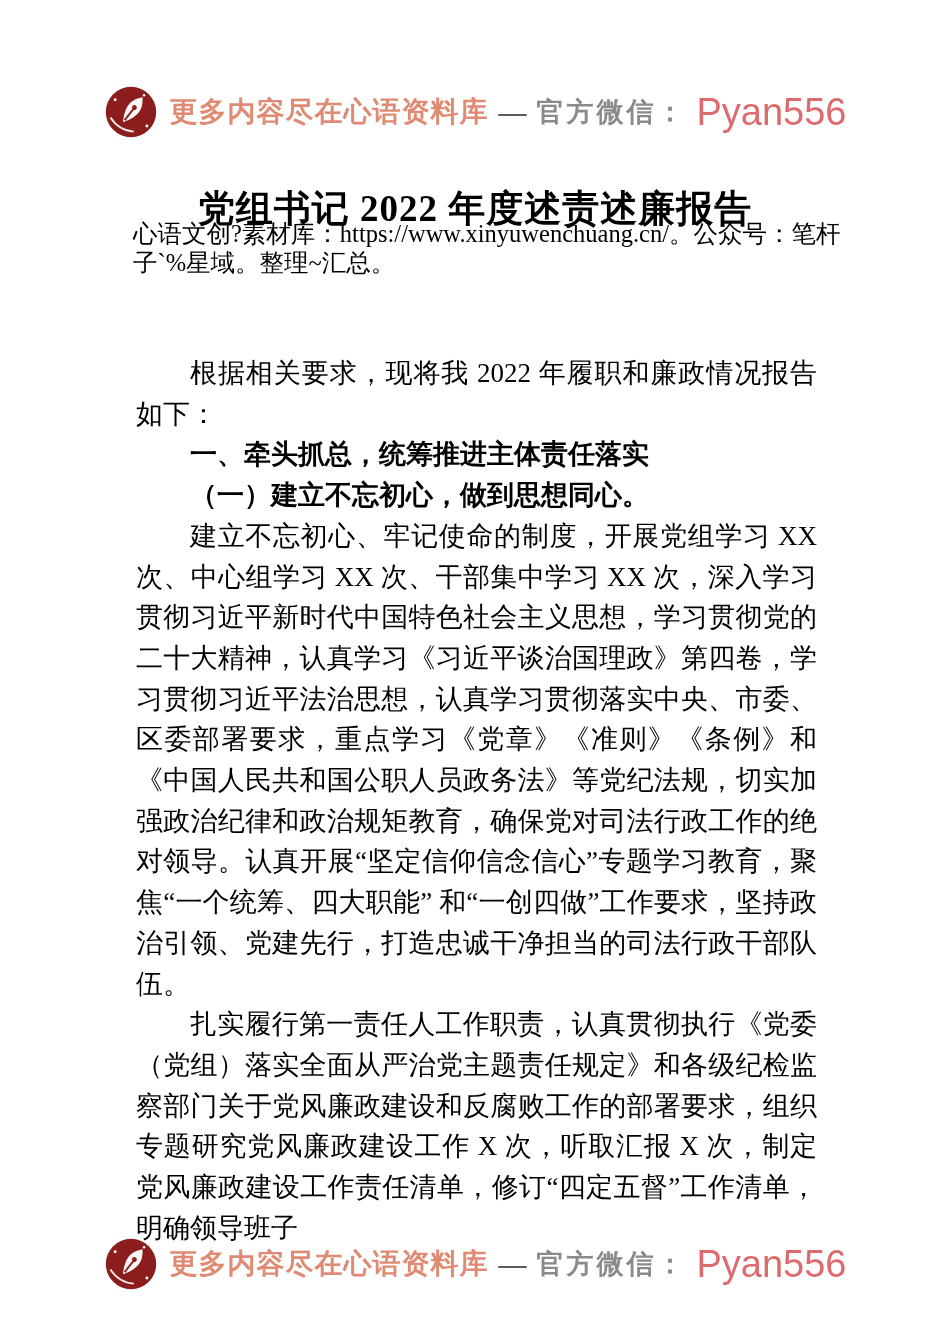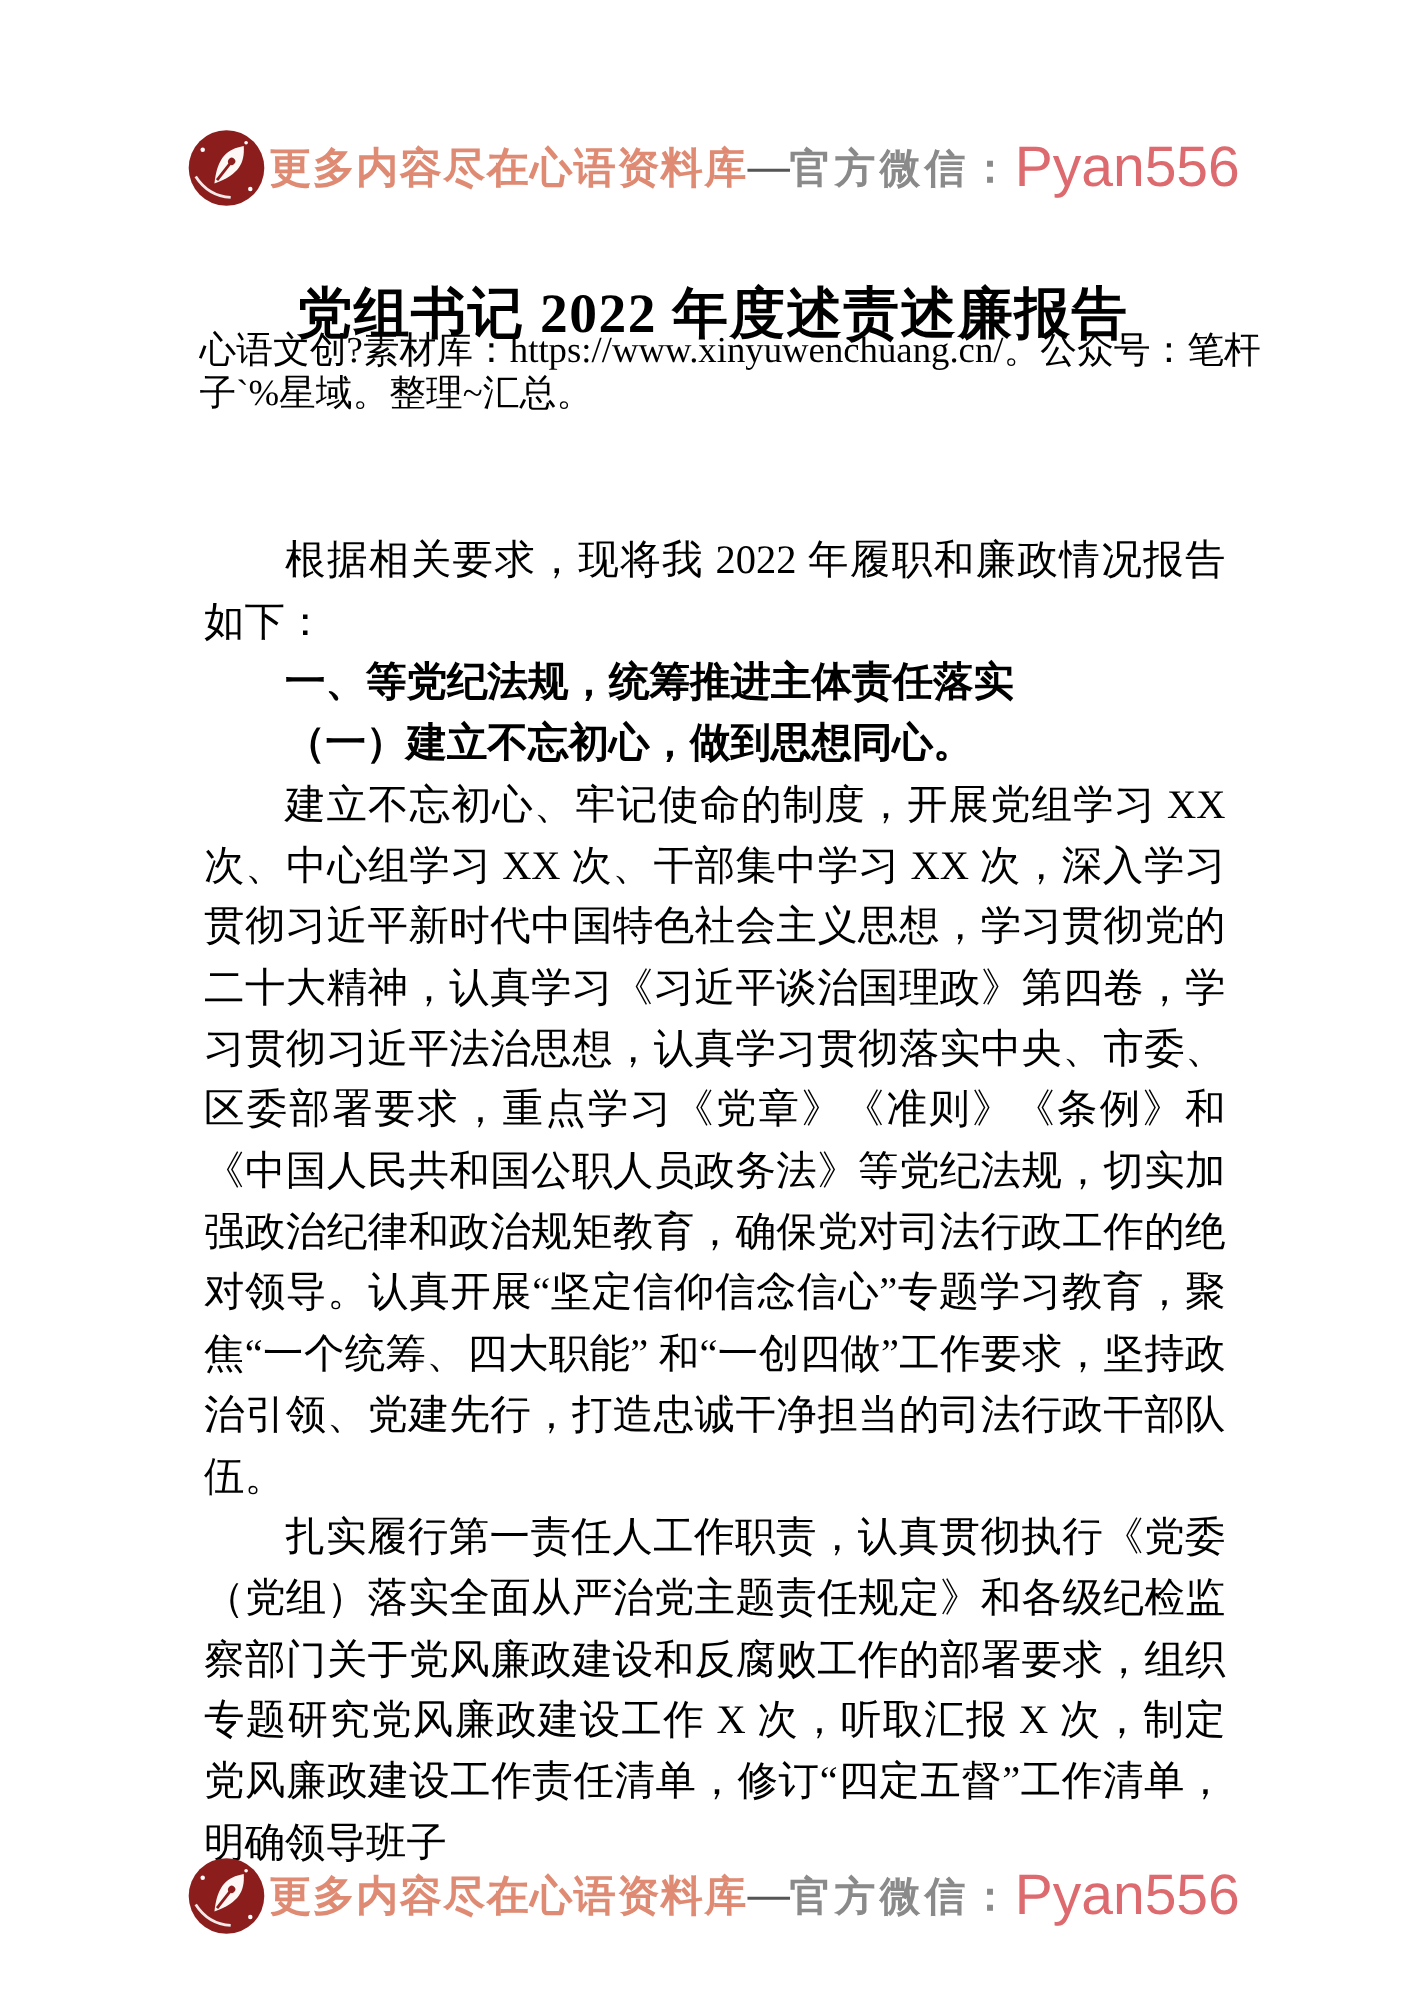--- a/index.html
+++ b/index.html
@@ -4,21 +4,21 @@
 <style>
   html,body{margin:0;padding:0;}
   body{
     width:950px;height:1344px;position:relative;overflow:hidden;
     background:var(--page-bg,#ffffff);
     color:var(--ink,#000000);
     font-family:"Liberation Serif","DejaVu Serif",serif;
   }
   .banner{
     position:absolute;left:0;width:100%;
-    display:flex;align-items:center;justify-content:center;
+    display:flex;align-items:center;justify-content:center;gap:10px;
   }
   .banner--header{top:84px;}
   .banner--footer{top:1236px;}
   .logo{width:56px;height:56px;flex:0 0 auto;}
   .brand{
     font-size:28px;font-weight:600;letter-spacing:1px;
     color:var(--brand,#df8b74);
     font-family:"Liberation Serif","DejaVu Serif",serif;
   }
   .dash{font-size:28px;color:#555555;font-weight:600;}
@@ -72,21 +72,21 @@
     <span class="wx-label">官方微信：</span>
   <span class="wx-id">Pyan556</span>
 </div>
 
 <h1 class="doc-title">党组书记 2022 年度述责述廉报告</h1>
 
 <p class="watermark">心语文创?素材库：https://www.xinyuwenchuang.cn/。公众号：笔杆子`%星域。整理~汇总。</p>
 
 <div class="doc-body">
     <p class="body">根据相关要求，现将我 2022 年履职和廉政情况报告如下：</p>
-    <p class="heading1">一、等党纪法规，统筹推进主体责任落实</p>
+    <p class="heading1">一、牵头抓总，统筹推进主体责任落实</p>
     <p class="heading2">（一）建立不忘初心，做到思想同心。</p>
     <p class="body">建立不忘初心、牢记使命的制度，开展党组学习 XX 次、中心组学习 XX 次、干部集中学习 XX 次，深入学习贯彻习近平新时代中国特色社会主义思想，学习贯彻党的二十大精神，认真学习《习近平谈治国理政》第四卷，学习贯彻习近平法治思想，认真学习贯彻落实中央、市委、区委部署要求，重点学习《党章》《准则》《条例》和《中国人民共和国公职人员政务法》等党纪法规，切实加强政治纪律和政治规矩教育，确保党对司法行政工作的绝对领导。认真开展“坚定信仰信念信心”专题学习教育，聚焦“一个统筹、四大职能” 和“一创四做”工作要求，坚持政治引领、党建先行，打造忠诚干净担当的司法行政干部队伍。</p>
     <p class="body">扎实履行第一责任人工作职责，认真贯彻执行《党委（党组）落实全面从严治党主题责任规定》和各级纪检监察部门关于党风廉政建设和反腐败工作的部署要求，组织专题研究党风廉政建设工作 X 次，听取汇报 X 次，制定党风廉政建设工作责任清单，修订“四定五督”工作清单，明确领导班子</p>
   </div>
 
 <div class="banner banner--footer">
   <svg class="logo" viewBox="0 0 60 60" aria-hidden="true">
     <circle cx="30" cy="30" r="27" fill="var(--logo-bg,#8b1d1d)"></circle>
     <path d="M8 36 q9 14 25 15" stroke="#ffffff" stroke-width="2" fill="none" opacity="0.9"></path>
     <g transform="rotate(38 30 30)">

